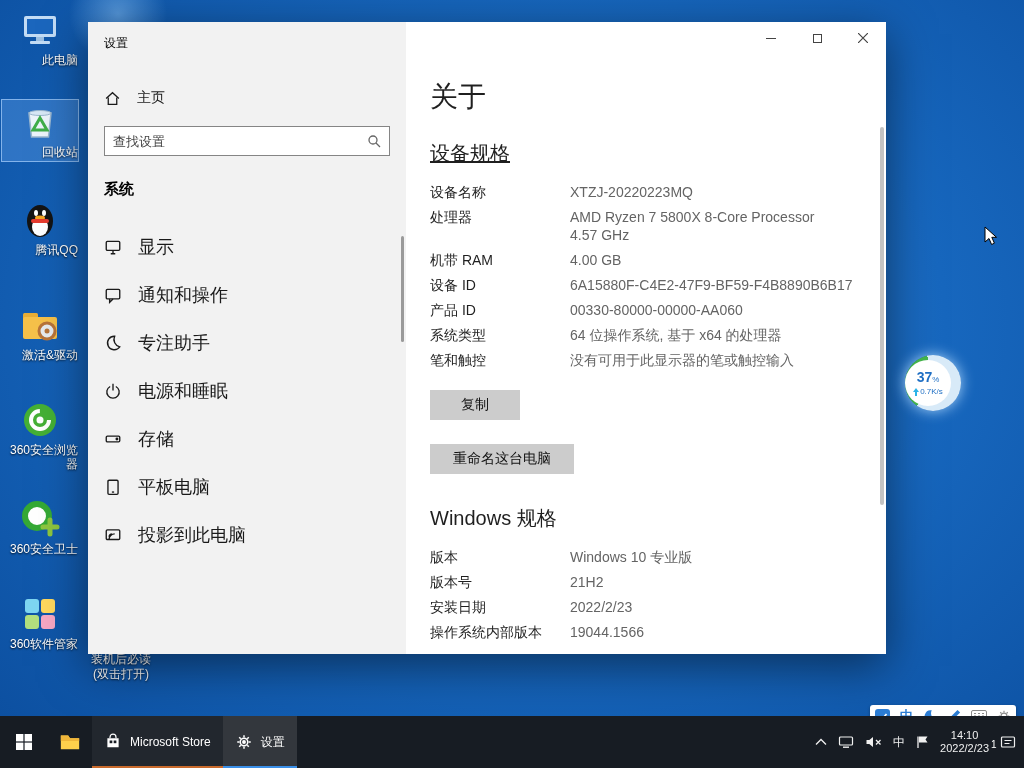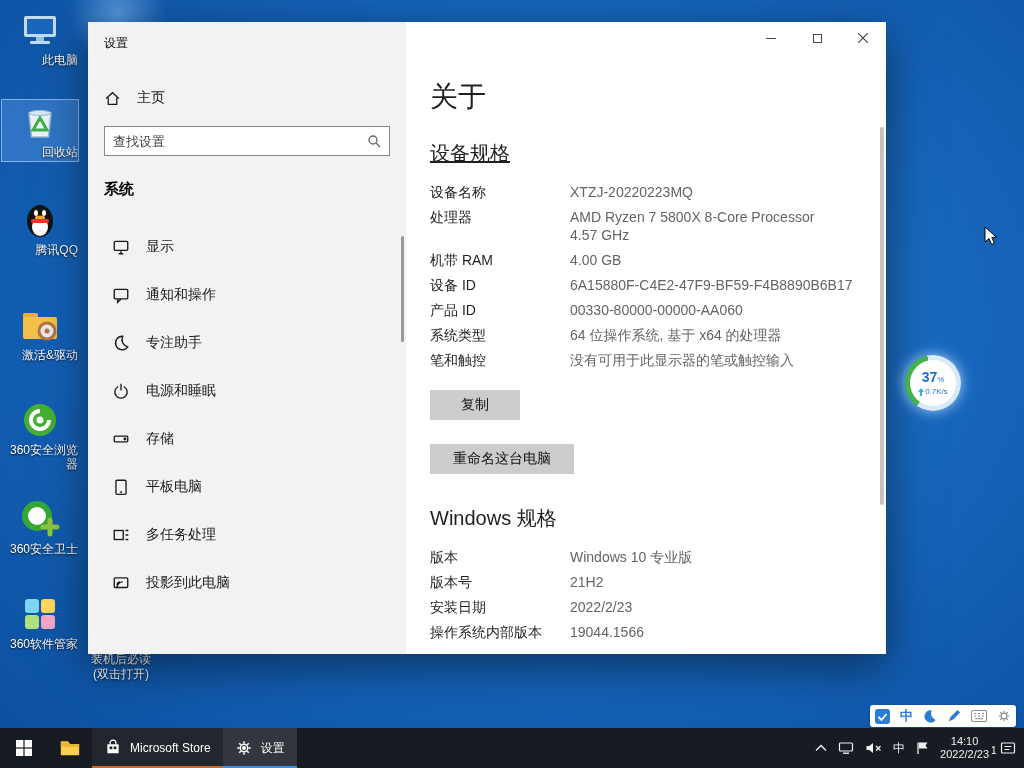--- a/index.html
+++ b/index.html
@@ -26,53 +26,53 @@
   .mn{width:10px;height:1px;background:#444;}
   .sq{width:9px;height:9px;border:1px solid #444;}
 
   .home-row{position:absolute;left:0;top:58px;width:100%;height:36px;display:flex;align-items:center;padding-left:16px;gap:16px;font-size:14px;color:#1a1a1a;}
   .search-box{position:absolute;left:16px;top:104px;width:286px;height:30px;background:#fff;border:1px solid #858585;display:flex;align-items:center;gap:6px;}
   .search-box input{flex:1;border:none;outline:none;background:transparent;font-size:13px;color:#333;padding:0 8px;}
   .search-box input::placeholder{color:#444;opacity:1;}
   .search-ic{margin-right:8px;display:flex;}
   .section-lbl{position:absolute;left:16px;top:158px;font-size:15px;font-weight:bold;color:#000;}
   .nav-items{position:absolute;left:0;top:202px;width:100%;}
-  .nitem{height:46px;margin-bottom:2px;display:flex;align-items:center;padding-left:24px;gap:16px;font-size:14px;color:#1a1a1a;}
+  .nitem{height:46px;margin-bottom:2px;display:flex;align-items:center;padding-left:16px;gap:16px;font-size:18px;color:#1a1a1a;}
   .nitem svg,.home-row svg{flex:none;}
   .nav-sb{position:absolute;left:313px;top:214px;width:3px;height:106px;background:#9a9a9a;border-radius:2px;}
 
   .page-title{position:absolute;left:24px;top:56px;font-size:28px;font-weight:300;color:#1f1f1f;}
   .h-sec{position:absolute;left:24px;font-size:20px;font-weight:400;color:#1f1f1f;}
   .h-device{top:118px;text-decoration:underline;} .h-windows{top:483px;}
   .rows{position:absolute;left:24px;width:445px;}
   .rows-device{top:161px;} .rows-windows{top:526px;}
   .srow{display:flex;margin-bottom:7px;font-size:14px;line-height:18px;}
   .srow .lb{width:140px;flex:none;color:#1f1f1f;}
   .srow .vl{flex:1;color:#646464;white-space:pre-line;}
   .btn{position:absolute;background:#cccccc;border:none;color:#111;font-size:14px;display:flex;align-items:center;justify-content:center;}
   .btn-copy{left:24px;top:368px;width:90px;height:30px;}
   .btn-rename{left:24px;top:422px;width:144px;height:30px;}
   .content-sb{position:absolute;right:2px;top:105px;width:4px;height:378px;background:#c3c3c3;border-radius:2px;}
 
   
   .ball{position:absolute;left:905px;top:355px;width:56px;height:56px;border-radius:50%;
     background:conic-gradient(from 215deg,#43b24a 0 37%,#d8eaf8 0 100%);
-    box-shadow:0 0 14px rgba(180,220,255,.9);display:flex;align-items:center;justify-content:center;}
+    box-shadow:0 0 14px rgba(180,220,255,.9);display:flex;align-items:center;justify-content:flex-start;}
   .ball-in{width:46px;height:46px;border-radius:50%;background:#fff;display:flex;flex-direction:column;align-items:center;justify-content:center;color:#1f6fc4;}
   .pct{font-size:14px;font-weight:bold;line-height:14px;}
   .pct .u{font-size:8px;font-weight:normal;}
   .spd{font-size:8px;line-height:10px;display:flex;align-items:center;gap:1px;color:#1f6fc4;}
 
   
   .imebar{position:absolute;right:8px;bottom:41px;width:146px;height:22px;background:#fff;border-radius:3px;
     display:flex;align-items:center;justify-content:space-around;box-shadow:0 1px 3px rgba(0,0,0,.35);}
   .imebar .cn{color:#2b7cd3;font-size:13px;font-weight:bold;}
 
   
-  .taskbar{position:absolute;left:0;bottom:0;width:1024px;height:40px;background:#171c23;display:flex;align-items:stretch;z-index:10;}
+  .taskbar{position:absolute;left:0;bottom:0;width:1024px;height:52px;background:#171c23;display:flex;align-items:stretch;z-index:10;}
   .tb-btn{display:flex;align-items:center;justify-content:center;border:none;background:transparent;position:relative;}
   .start{width:48px;}
   .tb-explorer{width:44px;}
   .tb-app{padding:0 12px;gap:8px;color:#fff;font-size:12px;}
   .tb-app.active{background:rgba(255,255,255,.12);}
   .tb-app.running{background:rgba(255,255,255,.05);}
   .underline{position:absolute;left:0;bottom:0;height:2px;width:100%;}
   .ul-store{background:#c96a2c;} .ul-settings{background:#3a8fe8;}
   .tray{margin-left:auto;display:flex;align-items:center;gap:11px;padding-right:8px;color:#f0f0f0;}
   .tray .cnind{font-size:12px;color:#f0f0f0;}
@@ -218,27 +218,20 @@
         </div>
         <div class="nitem">
           <svg width="18" height="18" viewBox="0 0 16 16" fill="none" stroke="#1a1a1a" stroke-width="1.2">
             <rect x="3.5" y="2" width="9" height="12.5" rx="1"></rect>
               <path d="M7 12.5 h2"></path>
           </svg>
           <span>平板电脑</span>
         </div>
         <div class="nitem">
           <svg width="18" height="18" viewBox="0 0 16 16" fill="none" stroke="#1a1a1a" stroke-width="1.2">
-            <rect x="2" y="4" width="8" height="8"></rect>
-              <path d="M12 4 h2.5 M12 8 h2.5 M12 12 h2.5"></path>
-          </svg>
-          <span>多任务处理</span>
-        </div>
-        <div class="nitem">
-          <svg width="18" height="18" viewBox="0 0 16 16" fill="none" stroke="#1a1a1a" stroke-width="1.2">
             <rect x="2" y="3.5" width="12" height="8.5" rx="1"></rect>
               <path d="M4.5 9.5 a2.5 2.5 0 0 1 2.5 -2.5 M4.5 12 a5 5 0 0 1 5 -5"></path>
           </svg>
           <span>投影到此电脑</span>
         </div>
       </div>
 
       <div class="nav-sb"></div>
     </div>
 

